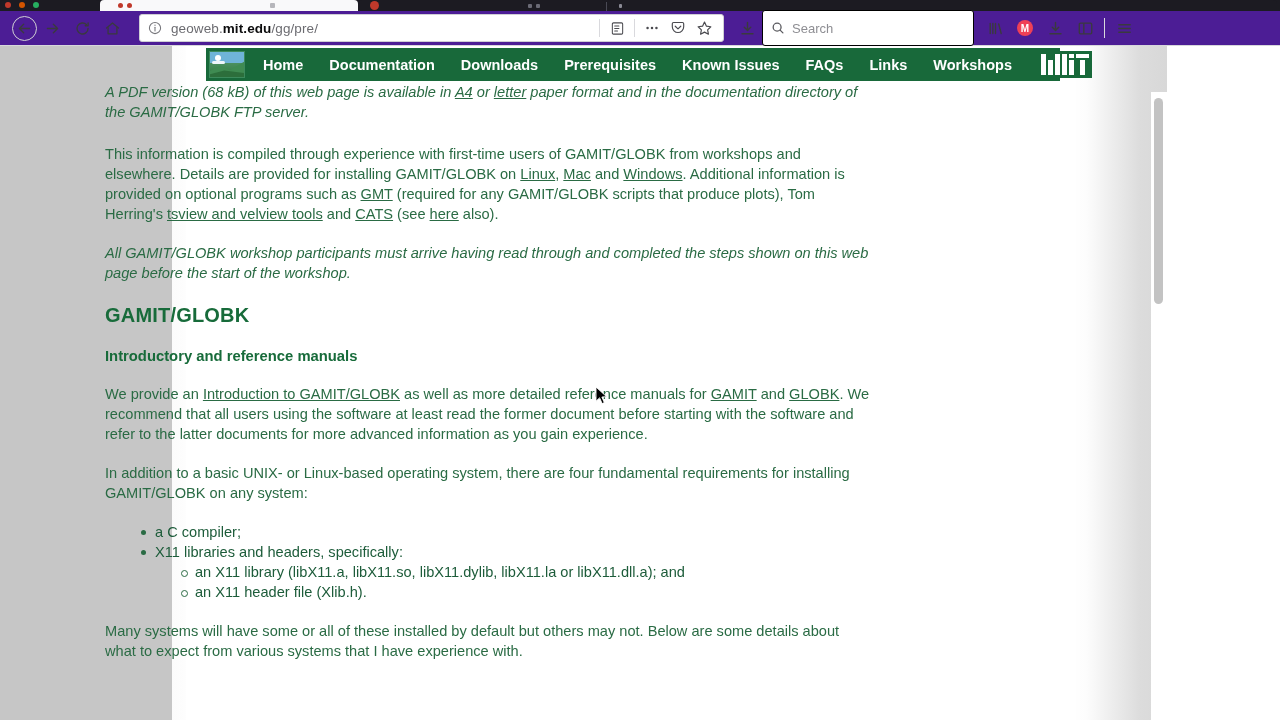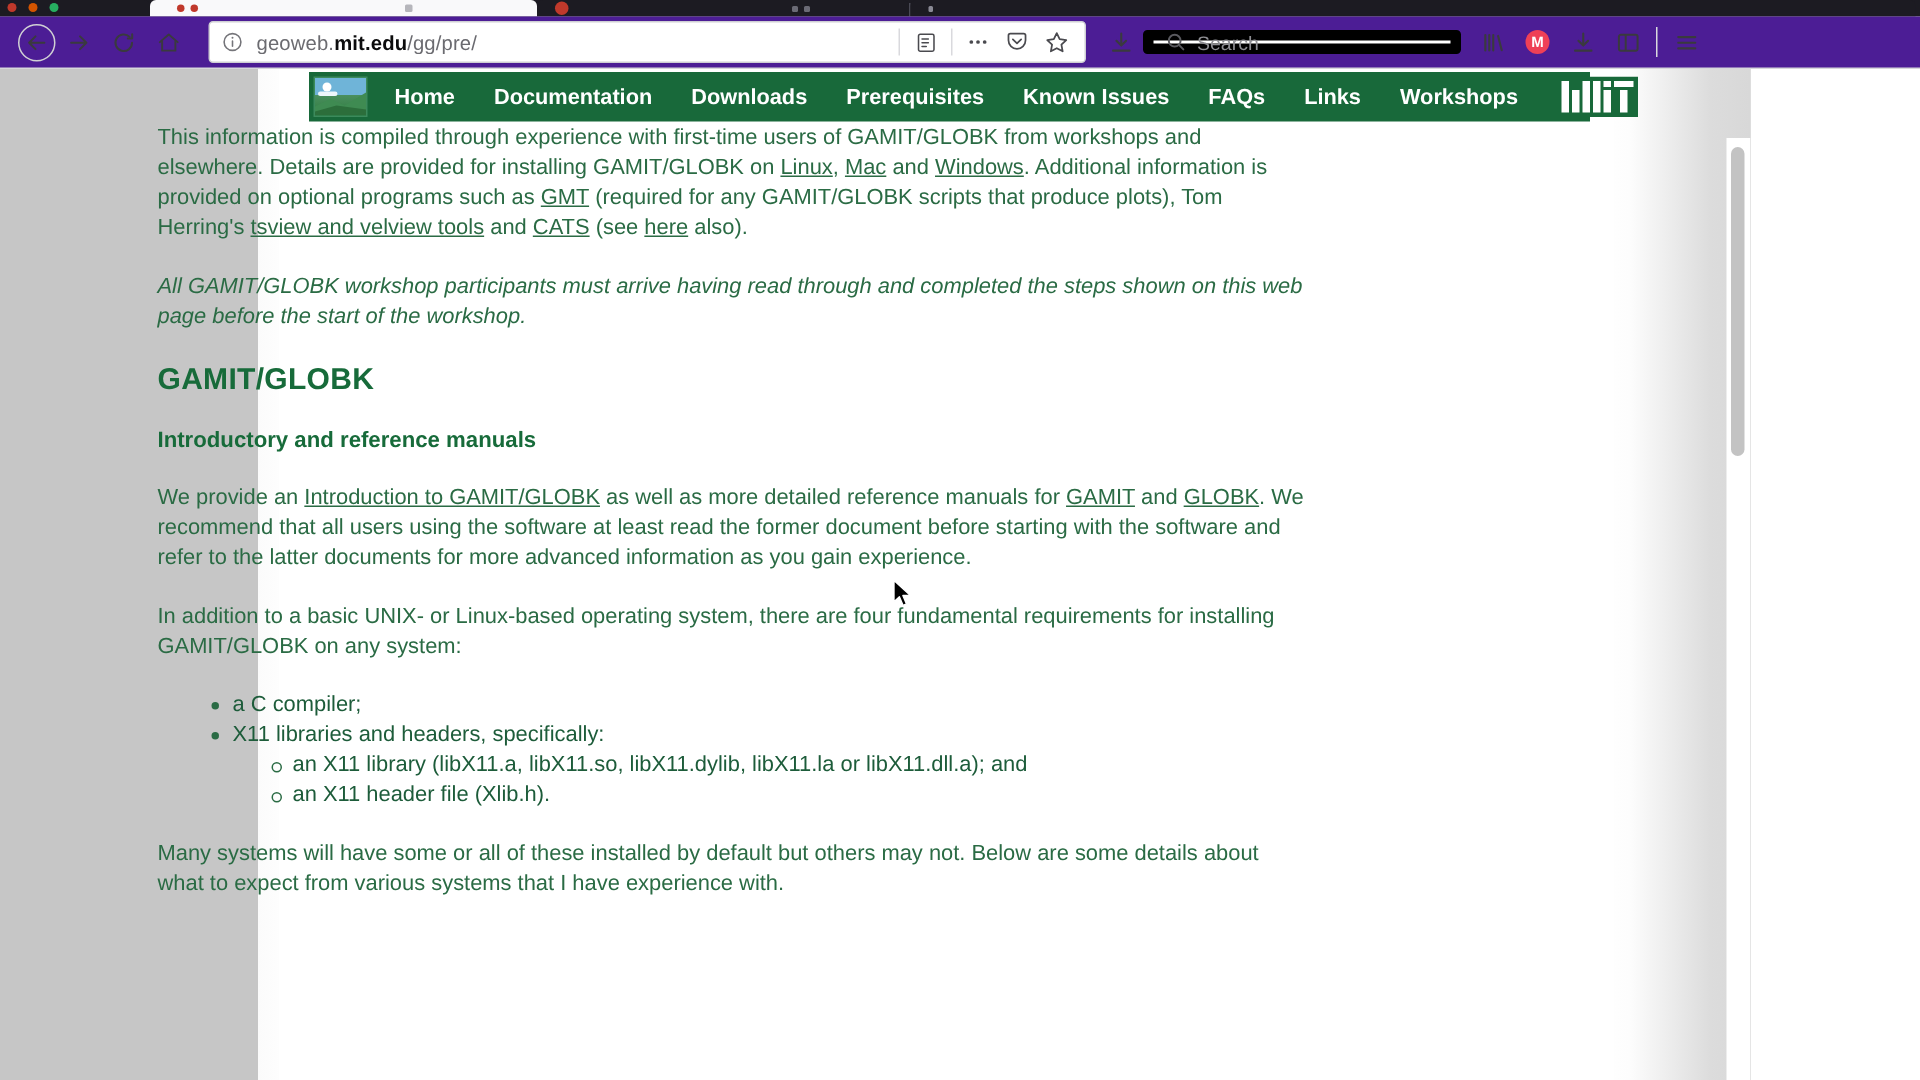--- a/index.html
+++ b/index.html
@@ -78,23 +78,23 @@
   #url-text {
     font-size: 13.5px; color: #6b6b70;
     white-space: nowrap; overflow: hidden;
     letter-spacing: 0.1px;
   }
   #url-text b { color: #0c0c0d; font-weight: 700; }
   .ub-right { display: flex; align-items: center; margin-left: auto; }
   .ub-sep { width:1px; height:18px; background:#d9d9dd; margin:0 4px; }
 
   #searchbar {
-    width: 212px; height: 16px;
+    width: 212px; height: 36px;
     background: #ffffff;
-    border: 7px solid #000000;
+    border: 1px solid #000000;
     border-radius: 3px;
     display: flex; align-items: center;
     padding: 0 8px;
     flex: 0 0 auto;
     margin-right: 6px;
   }
   #searchbar .s-ico { color:#6a6a6e; margin-right: 7px; display:flex; }
   #search-placeholder { font-size: 13px; color: #8e8e93; }
 
   .tb-right { display: flex; align-items: center; flex: 0 0 auto; }
@@ -400,20 +400,21 @@
             <rect x="31" y="3" width="5" height="4"></rect>
             <rect x="38" y="3" width="13" height="4"></rect>
             <rect x="42" y="9" width="5" height="15"></rect>
           </g>
         </svg>
       </div>
     </div>
 
     <div id="doc">
 
+      <p class="italic"><span>A PDF version (68 kB) of this web page is available in </span><a href="#">A4</a><span> or </span><a href="#">letter</a><span> paper format and in the documentation directory of the GAMIT/GLOBK FTP server.</span></p>
 
       <p><span>This information is compiled through experience with first-time users of GAMIT/GLOBK from workshops and elsewhere. Details are provided for installing GAMIT/GLOBK on </span><a href="#">Linux</a><span>, </span><a href="#">Mac</a><span> and </span><a href="#">Windows</a><span>. Additional information is provided on optional programs such as </span><a href="#">GMT</a><span> (required for any GAMIT/GLOBK scripts that produce plots), Tom Herring's </span><a href="#">tsview and velview tools</a><span> and </span><a href="#">CATS</a><span> (see </span><a href="#">here</a><span> also).</span></p>
 
       <p class="italic">All GAMIT/GLOBK workshop participants must arrive having read through and completed the steps shown on this web page before the start of the workshop.</p>
 
 
       <h2>GAMIT/GLOBK</h2>
 
       <h3>Introductory and reference manuals</h3>
 

